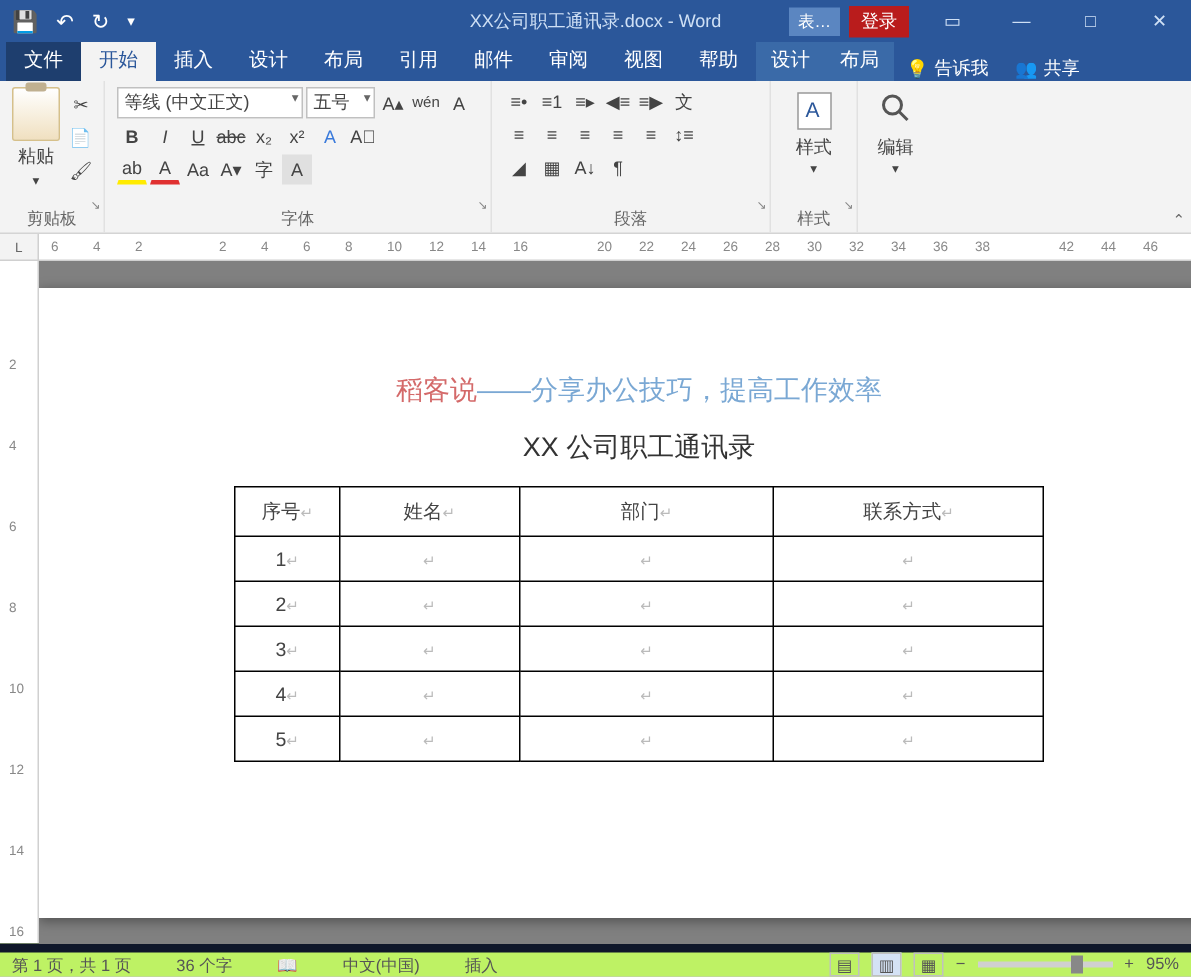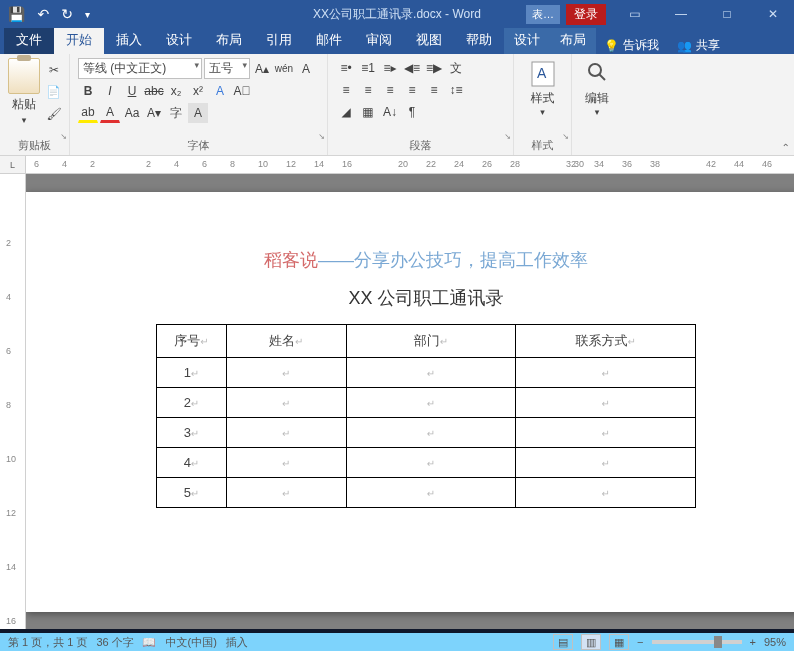--- a/index.html
+++ b/index.html
@@ -44,21 +44,21 @@
 .page { background:#fff; margin:18px auto; width:792px; min-height:420px; box-shadow:0 2px 8px rgba(0,0,0,.4); padding:56px 32px 40px 40px; position:relative;}
 .headline { text-align:center; font-size:18px; margin-bottom:14px;}
 .h-red { color:#d46a6a;}
 .h-blue { color:#7aa8d4;}
 .doc-sub { text-align:center; font-size:18px; color:#333; margin-bottom:14px;}
 .tbl { width:540px; margin:0 auto; border-collapse:collapse;}
 .tbl td { border:1px solid #000; padding:7px 4px; text-align:center; font-size:13px; position:relative;}
 .tbl .hdr td { font-weight:normal;}
 .cellmark { font-size:10px; color:#bbb;}
 
-.statusbar { position:absolute; left:0; right:0; bottom:0; height:22px; background:#7dd3fc; border-top:4px solid #0f172a; display:flex; align-items:center; font-size:11px; color:#555; padding:0 8px; gap:9px;}
+.statusbar { position:absolute; left:0; right:0; bottom:0; height:22px; background:#bef264; border-top:6px solid #0f172a; display:flex; align-items:center; font-size:11px; color:#555; padding:0 8px; gap:30px;}
 .status-right { margin-left:auto; display:flex; align-items:center; gap:8px;}
 .viewbtn { width:20px; height:16px; border:1px solid #c0c0c0; cursor:pointer; display:flex; align-items:center; justify-content:center;}
 .viewbtn.active { background:#d4e2f4;}
 .zoom-slider { width:90px; height:4px; background:#d0d0d0; position:relative;}
 .zoom-slider .thumb { position:absolute; top:-4px; left:62px; width:8px; height:12px; background:#888;}
 </style>
 </head>
 <body>
 
 <div class="titlebar">
@@ -229,21 +229,21 @@
     <span class="ticklbl" style="left: 232px;">10</span>
     <span class="ticklbl" style="left: 260px;">12</span>
     <span class="ticklbl" style="left: 288px;">14</span>
     <span class="ticklbl" style="left: 316px;">16</span>
     <span class="ticklbl" style="left: 344px; margin-top: 44px;">18</span>
     <span class="ticklbl" style="left: 372px;">20</span>
     <span class="ticklbl" style="left: 400px;">22</span>
     <span class="ticklbl" style="left: 428px;">24</span>
     <span class="ticklbl" style="left: 456px;">26</span>
     <span class="ticklbl" style="left: 484px;">28</span>
-    <span class="ticklbl" style="left: 512px; margin-left: 36px;">30</span>
+    <span class="ticklbl" style="left: 512px;">30</span>
     <span class="ticklbl" style="left: 540px;">32</span>
     <span class="ticklbl" style="left: 568px;">34</span>
     <span class="ticklbl" style="left: 596px;">36</span>
     <span class="ticklbl" style="left: 624px;">38</span>
     <span class="ticklbl" style="left: 652px; margin-top: 43px;">40</span>
     <span class="ticklbl" style="left: 680px;">42</span>
     <span class="ticklbl" style="left: 708px;">44</span>
     <span class="ticklbl" style="left: 736px;">46</span>
   </div>
 

